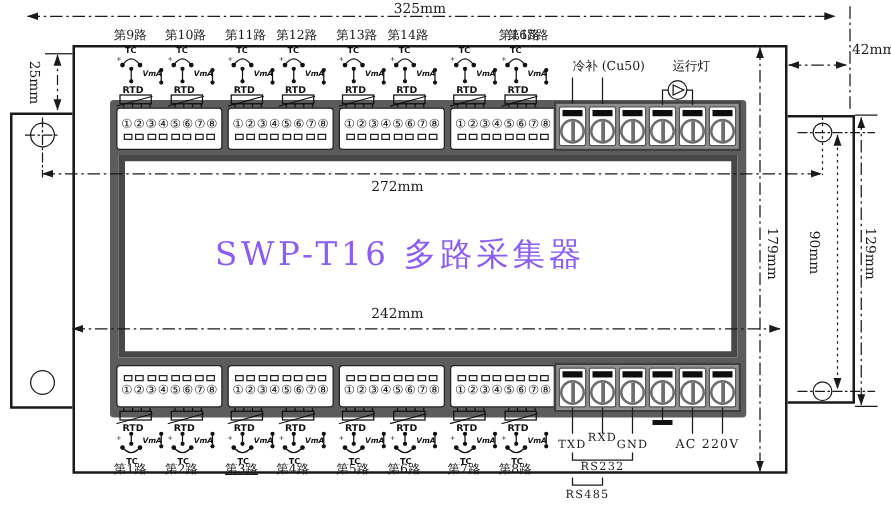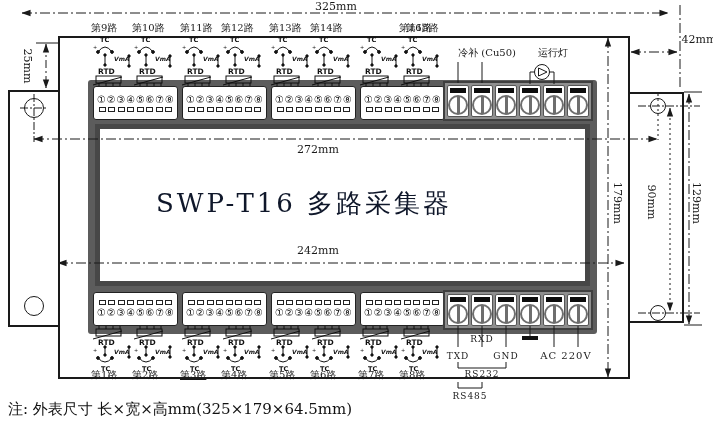--- a/index.html
+++ b/index.html
@@ -8,21 +8,21 @@
   .abs{position:absolute;}
   
   .case{left:58px;top:36px;width:572px;height:343px;border:2px solid #1a1a1a;box-sizing:border-box;z-index:2;background:#fff;}
   .bracket{border:2px solid #1a1a1a;box-sizing:border-box;background:#fff;z-index:1;}
   .bracket.left{left:8px;top:90px;width:52px;height:237px;}
   .bracket.right{left:628px;top:92px;width:56px;height:231px;}
   .hole{border:1.6px solid #1a1a1a;border-radius:50%;box-sizing:border-box;background:#fff;z-index:3;}
   
   .panel{left:88px;top:80px;width:509px;height:254px;background:#5c5c5c;border-radius:3px;z-index:4;}
   .window{left:95px;top:124px;width:495px;height:162px;background:#fff;border:5px solid #474747;box-sizing:border-box;z-index:5;}
-  .title{left:84px;top:186px;width:440px;text-align:center;font-size:26px;letter-spacing:3px;color:#0f172a;z-index:6;white-space:nowrap;}
+  .title{left:100px;top:186px;width:440px;text-align:center;font-size:26px;letter-spacing:3px;color:#8b5cf6;z-index:6;white-space:nowrap;}
   
   .strip{width:85px;height:34px;background:#fff;border:1.3px solid #222;border-radius:3px;box-sizing:border-box;z-index:6;display:flex;flex-direction:column;justify-content:center;gap:2px;}
   .digits{display:flex;justify-content:space-between;padding:0 3px;font-size:10px;line-height:11px;font-family:"DejaVu Sans","Liberation Sans",sans-serif;color:#111;}
   .slots{display:flex;justify-content:space-between;padding:0 5px;}
   .slot{width:7px;height:5px;border:1px solid #222;background:#fff;box-sizing:border-box;}
   
   .sblock{width:150px;height:40px;background:#8f8f8f;border:2px solid #3f3f3f;box-sizing:border-box;display:flex;gap:2px;padding:2px;z-index:6;}
   .scell{flex:1;background:#fff;border:1px solid #555;border-radius:2px;box-sizing:border-box;}
   .scell .bar{height:5px;background:#0d0d0d;margin:2px 2px 0;}
   .scell .screw{width:16px;height:16px;border-radius:50%;border:2.5px solid #6e6e6e;margin:2px auto 0;position:relative;background:#fff;box-sizing:content-box;}
@@ -699,36 +699,35 @@
       <text class="s-tc" x="8" y="45" font-size="6.5" font-weight="bold">TC</text>
     </svg>
   </div>
       <div class="abs ch-label" style="left: 399px; top: 368px; width: 48px;">第8路</div>
     </div>
 
   <div class="abs aux-label" style="left:424px;top:46px;width:92px;">冷补 (Cu50)</div>
   <div class="abs aux-label" style="left:516px;top:46px;width:52px;">运行灯</div>
 
   <div class="abs io-label" style="left:444px;top:351px;width:28px;">TXD</div>
-  <div class="abs io-label" style="left:468px;top:334px;width:28px;">RXD</div>
+  <div class="abs io-label" style="left:468px;top:346px;width:28px;">RXD</div>
   <div class="abs io-label" style="left:492px;top:351px;width:28px;">GND</div>
   <div class="abs io-label" style="left:536px;top:350px;width:60px;font-size:10px;">AC 220V</div>
   <div class="abs io-label" style="left:460px;top:369px;width:44px;">RS232</div>
   <div class="abs io-label" style="left:448px;top:391px;width:44px;">RS485</div>
 
   <div class="abs dim-label" style="left:306px;top:1px;width:60px;">325mm</div>
   <div class="abs dim-label" style="left:632px;top:34px;width:46px;margin-left:44px;">42mm</div>
   <div class="abs dim-label vlab" style="left:9px;top:60px;width:36px;">25mm</div>
   <div class="abs dim-label" style="left:288px;top:144px;width:60px;">272mm</div>
   <div class="abs dim-label" style="left:288px;top:245px;width:60px;">242mm</div>
   <div class="abs dim-label vlab" style="left:597px;top:196px;width:40px;">179mm</div>
   <div class="abs dim-label vlab" style="left:633px;top:196px;width:36px;">90mm</div>
   <div class="abs dim-label vlab" style="left:676px;top:196px;width:40px;">129mm</div>
 
-  <div class="abs note">注: 外表尺寸 长×宽×高mm(325×179×64.5mm)</div>
 
   <svg id="overlay" width="713" height="425" viewBox="0 0 713 425">
     <defs>
       <marker id="arr" viewBox="0 0 10 10" refX="9.5" refY="5" markerWidth="9" markerHeight="9" orient="auto-start-reverse">
         <path d="M0 1.5 L10 5 L0 8.5 z" fill="#1a1a1a"></path>
       </marker>
     </defs>
     <g stroke="#1a1a1a" stroke-width="1" fill="none">
 
       <line x1="22" y1="13" x2="668" y2="13" stroke-dasharray="10 3 2 3" marker-start="url(#arr)" marker-end="url(#arr)"></line>

